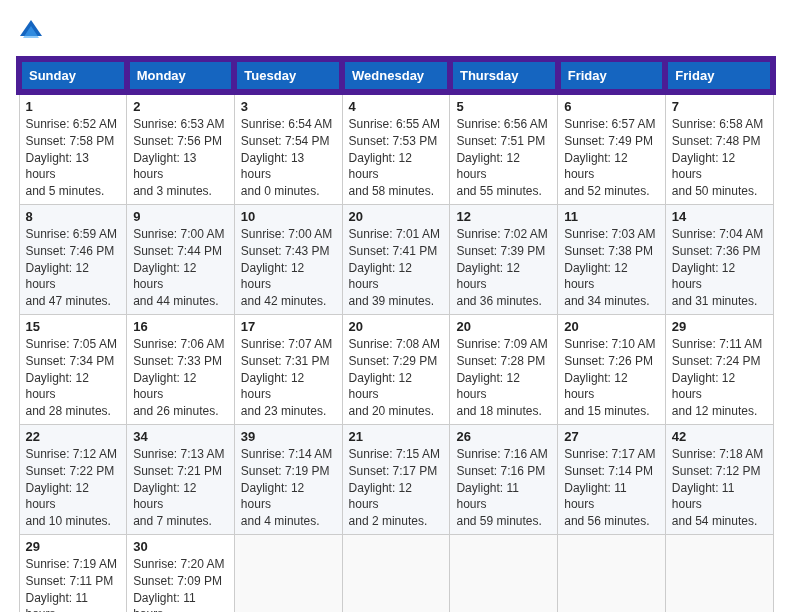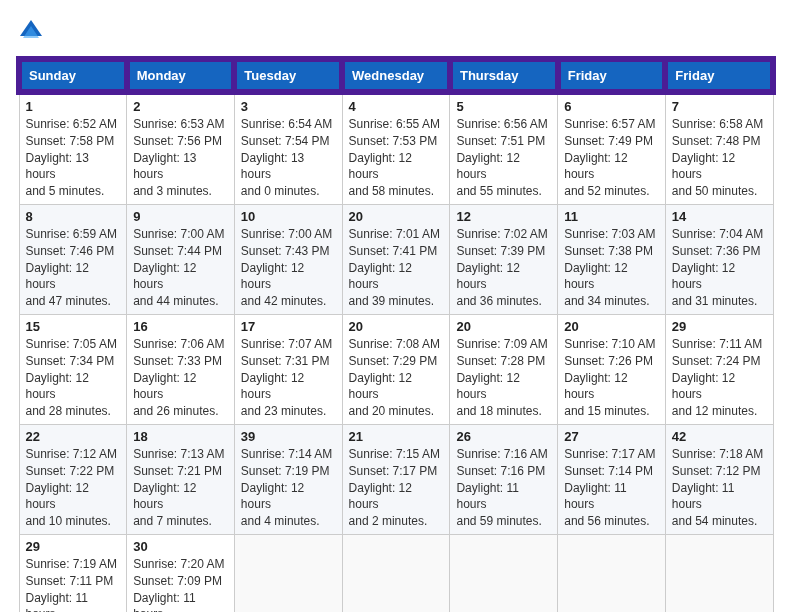--- a/index.html
+++ b/index.html
@@ -215,21 +215,21 @@
           <span class="day-number">29</span>
           <div class="day-info">Sunrise: 7:11 AM<br>Sunset: 7:24 PM<br>Daylight: 12 hours<br>and 12 minutes.</div>
         </td>
       </tr>
       <tr>
         <td>
           <span class="day-number">22</span>
           <div class="day-info">Sunrise: 7:12 AM<br>Sunset: 7:22 PM<br>Daylight: 12 hours<br>and 10 minutes.</div>
         </td>
         <td>
-          <span class="day-number">18</span>
+          <span class="day-number">34</span>
           <div class="day-info">Sunrise: 7:13 AM<br>Sunset: 7:21 PM<br>Daylight: 12 hours<br>and 7 minutes.</div>
         </td>
         <td>
           <span class="day-number">39</span>
           <div class="day-info">Sunrise: 7:14 AM<br>Sunset: 7:19 PM<br>Daylight: 12 hours<br>and 4 minutes.</div>
         </td>
         <td>
           <span class="day-number">21</span>
           <div class="day-info">Sunrise: 7:15 AM<br>Sunset: 7:17 PM<br>Daylight: 12 hours<br>and 2 minutes.</div>
         </td>

